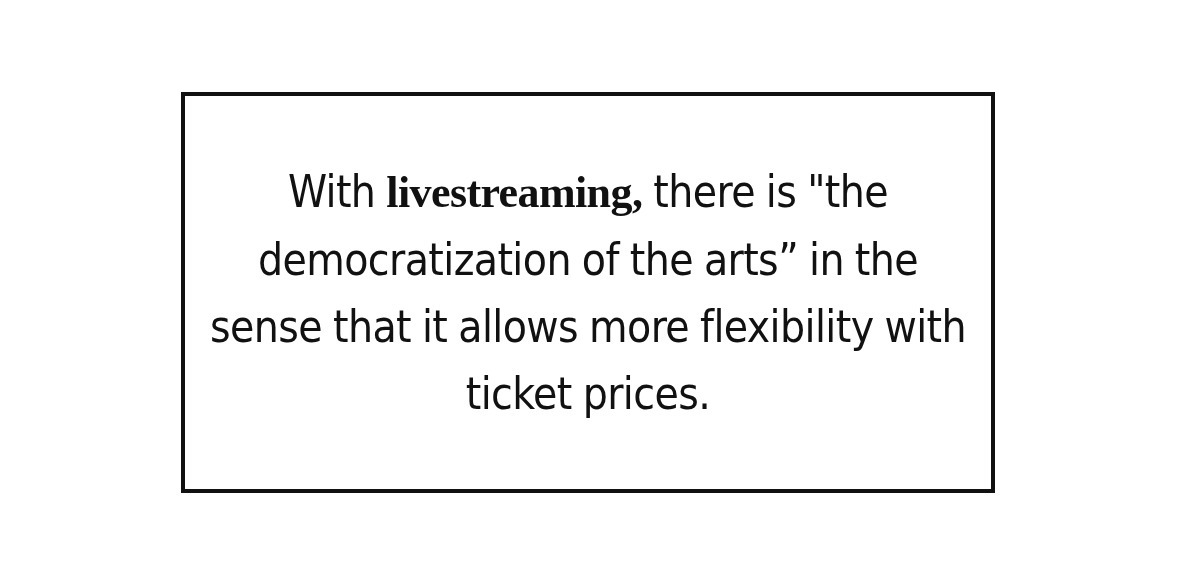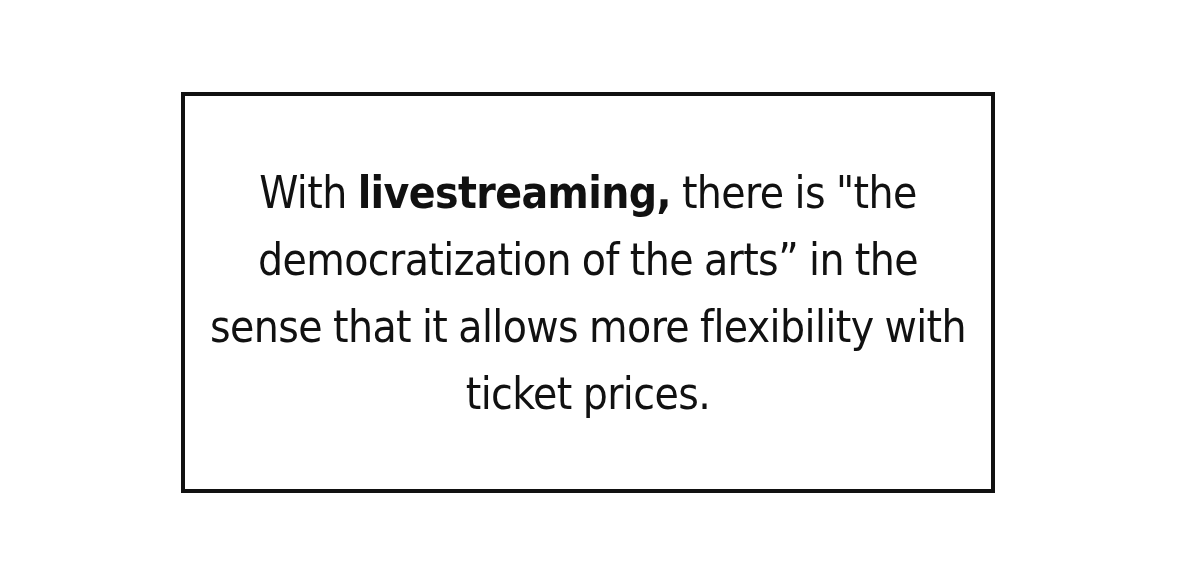--- a/index.html
+++ b/index.html
@@ -51,20 +51,21 @@
     font-size: 44px;
     line-height: 67px;
     font-weight: 400;
     letter-spacing: -0.6px;
     font-stretch: condensed;
     word-spacing: -1px;
   }
 
   .quote-text .em {
     font-weight: 700;
+    font-family: Liberation Serif, serif;
   }
 </style>
 </head>
 <body>
 
 <div class="canvas">
 
   <div class="quote-box">
     <div class="quote-inner">
       <p class="quote-text"><span>With </span><span class="em">livestreaming,</span><span> there is "the democratization of the arts” in the sense that it allows more flexibility with ticket prices.</span></p>

